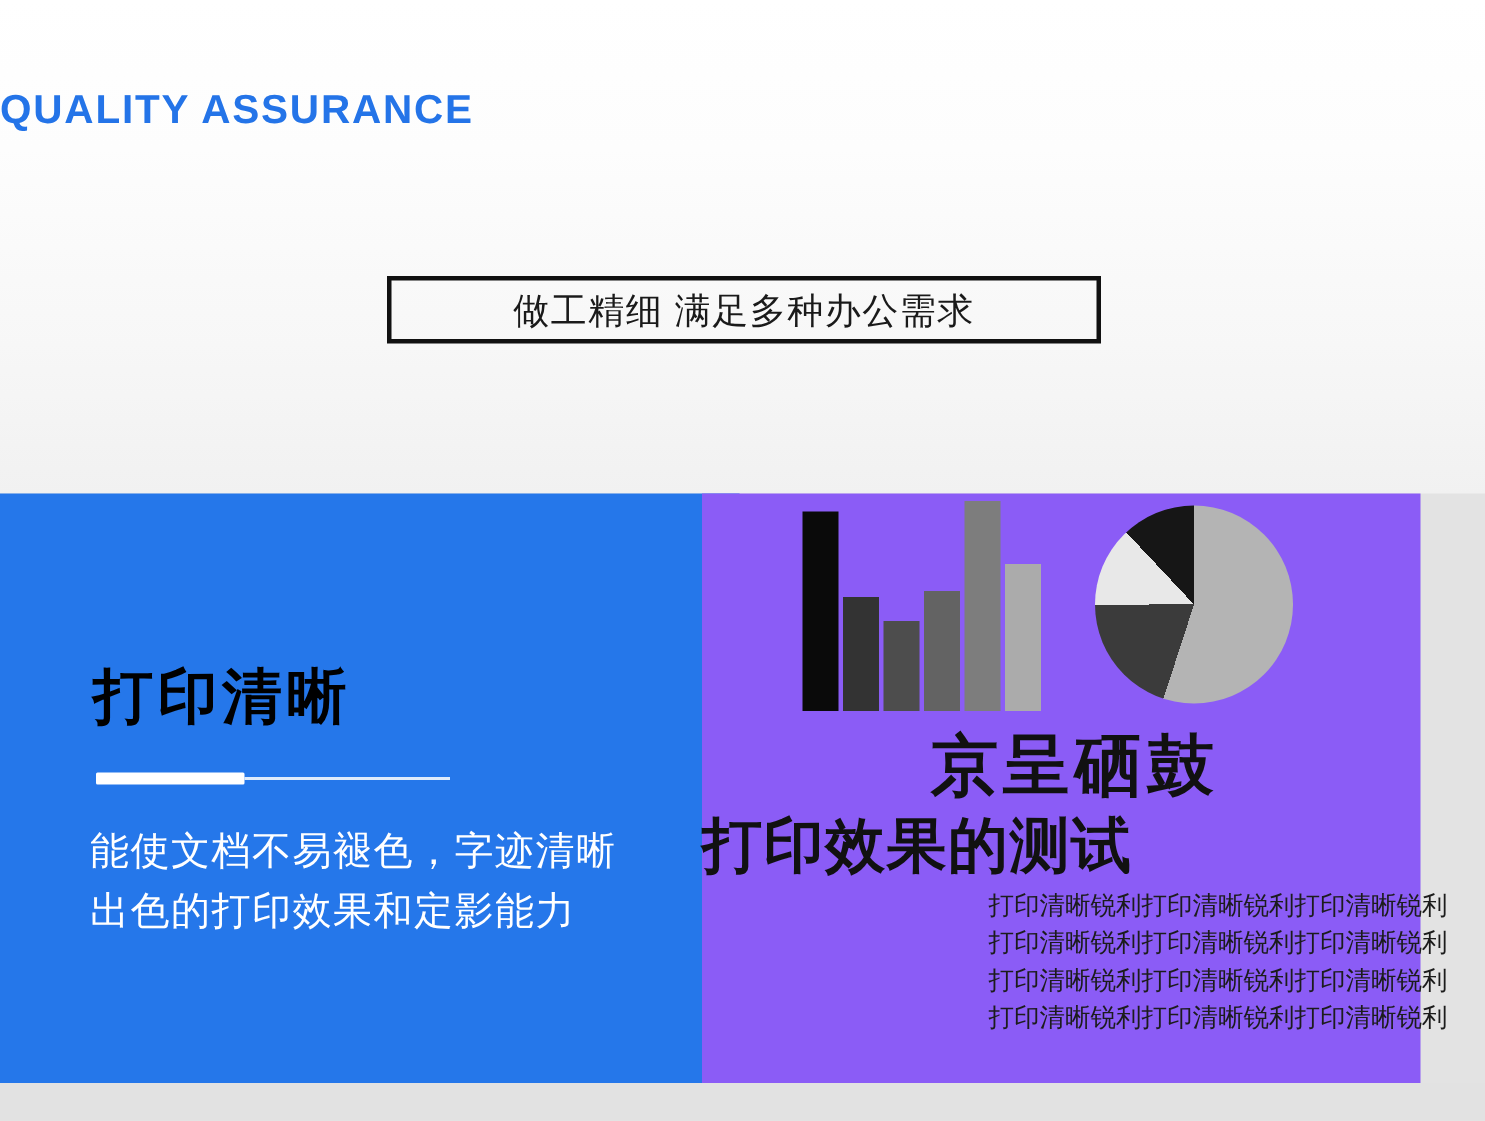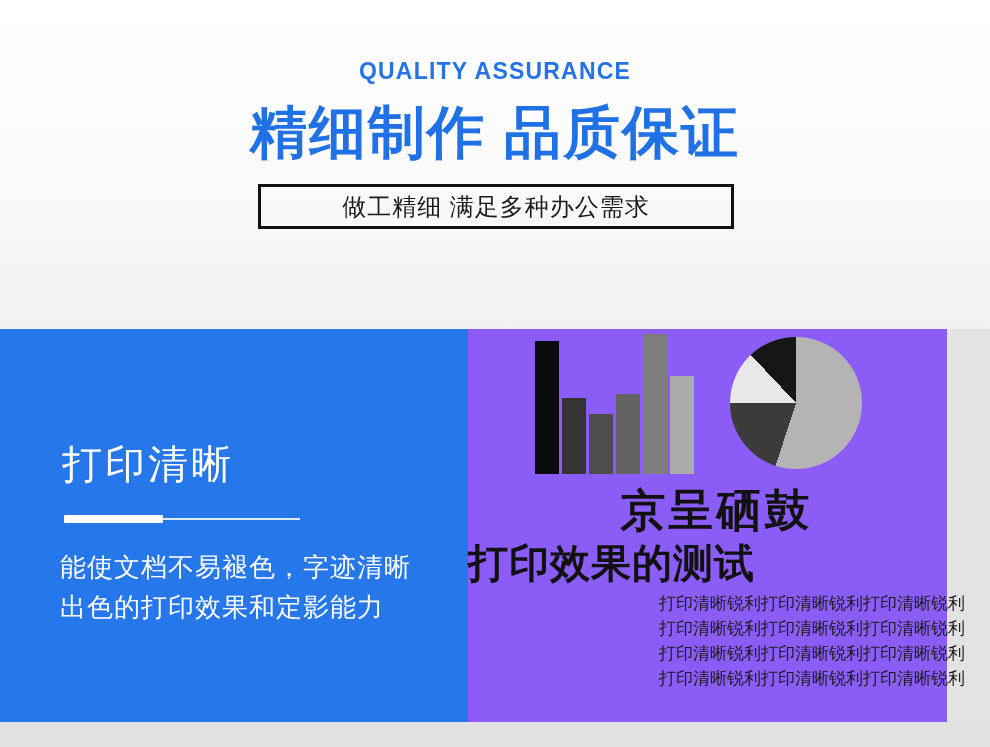--- a/index.html
+++ b/index.html
@@ -28,23 +28,23 @@
     top: 0;
     width: 990px;
     height: 329px;
     background: linear-gradient(180deg, #ffffff 0%, #fdfdfd 30%, #f7f7f7 70%, #f1f1f1 100%);
   }
   .kicker {
     position: absolute;
     left: 0;
     top: 58px;
     width: 990px;
-    text-align: center;
+    text-align: left;
     color: #2474E8;
-    font-size: 23px;
+    font-size: 27px;
     font-weight: bold;
     letter-spacing: 1.2px;
   }
   .headline {
     position: absolute;
     left: 0;
     top: 99px;
     width: 990px;
     text-align: center;
     color: #2071E6;
@@ -87,23 +87,23 @@
     left: 0;
     top: 0;
     width: 493px;
     height: 393px;
     background: #2577EA;
   }
   .bp-title {
     position: absolute;
     left: 62px;
     top: 108px;
-    color: #ffffff;
+    color: #000000;
     font-size: 40px;
-    font-weight: normal;
+    font-weight: bold;
     letter-spacing: 3px;
     white-space: nowrap;
     text-align: center;
   }
   .bp-divider {
     position: absolute;
     left: 64px;
     top: 186px;
     width: 236px;
     height: 8px;
@@ -223,21 +223,20 @@
     background: #e2e2e2;
   }
 </style>
 </head>
 <body>
 
 <div class="page">
 
   <div class="header">
     <div class="kicker">QUALITY ASSURANCE</div>
-    <div class="headline">精细制作 品质保证</div>
     <div class="subtitle-box">
       <span class="subtitle-text">做工精细 满足多种办公需求</span>
     </div>
   </div>
 
   <div class="lower">
 
     <div class="blue-panel">
       <div class="bp-title">打印清晰</div>
       <div class="bp-divider">

